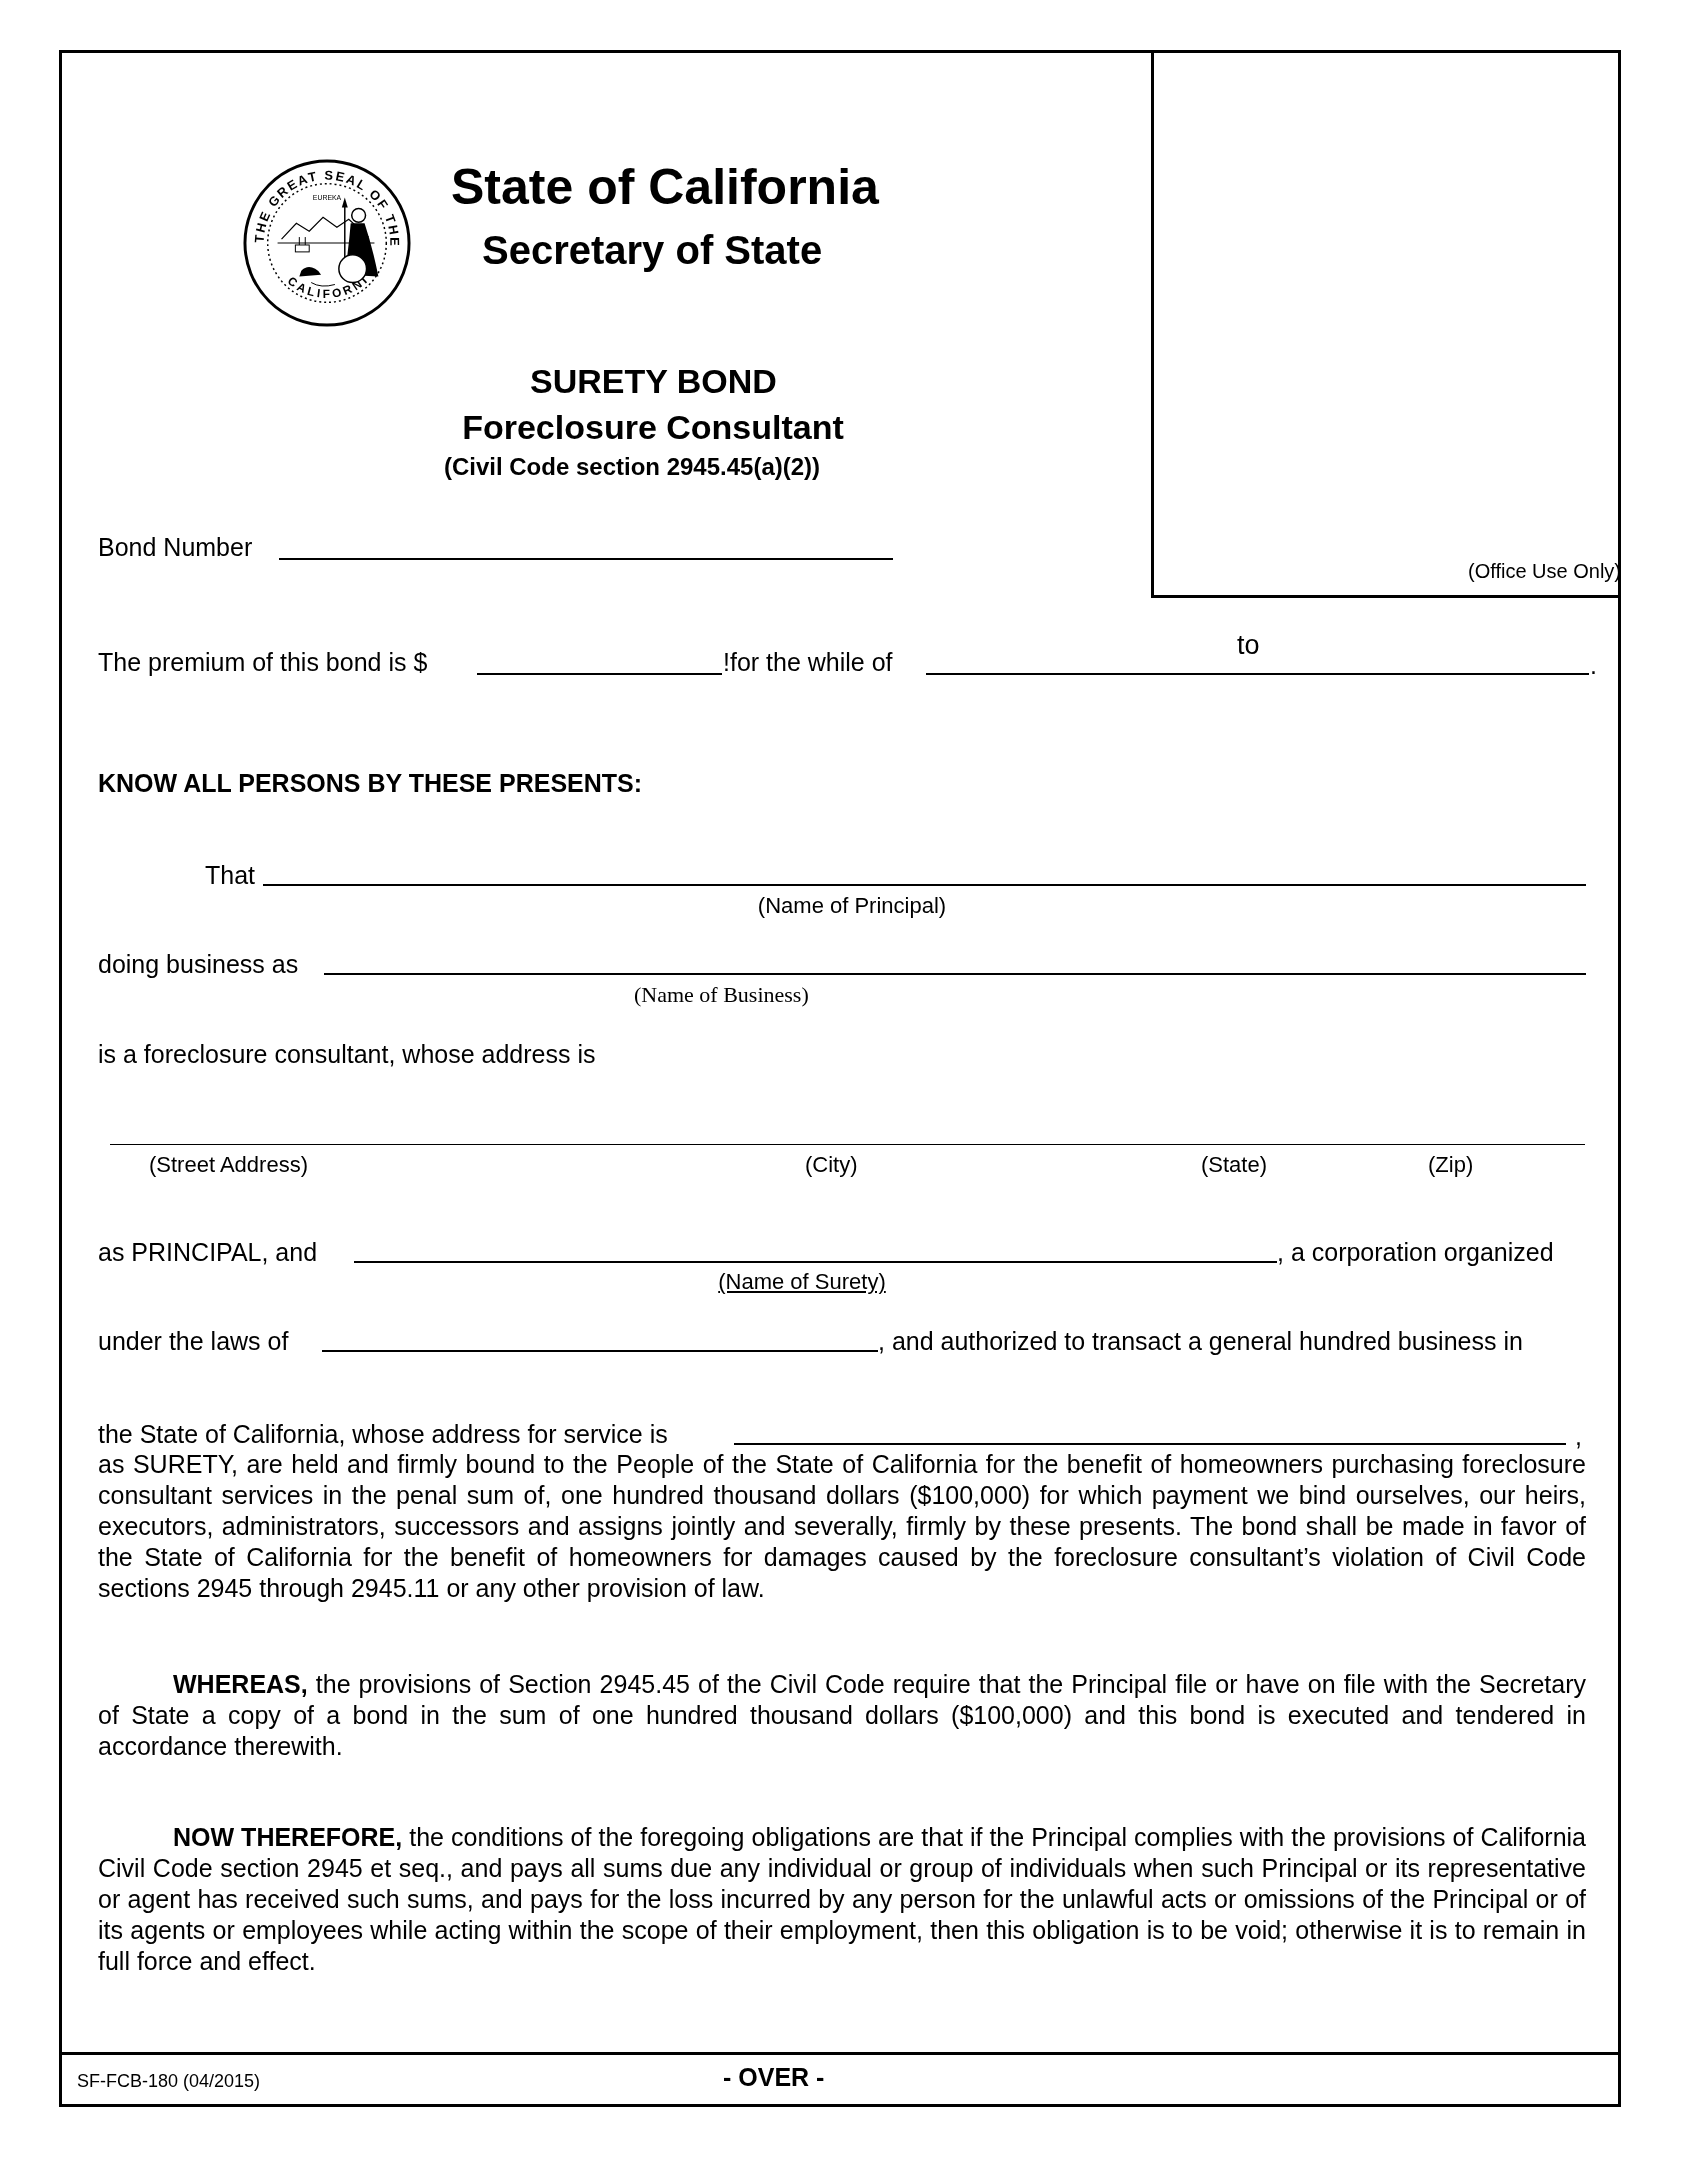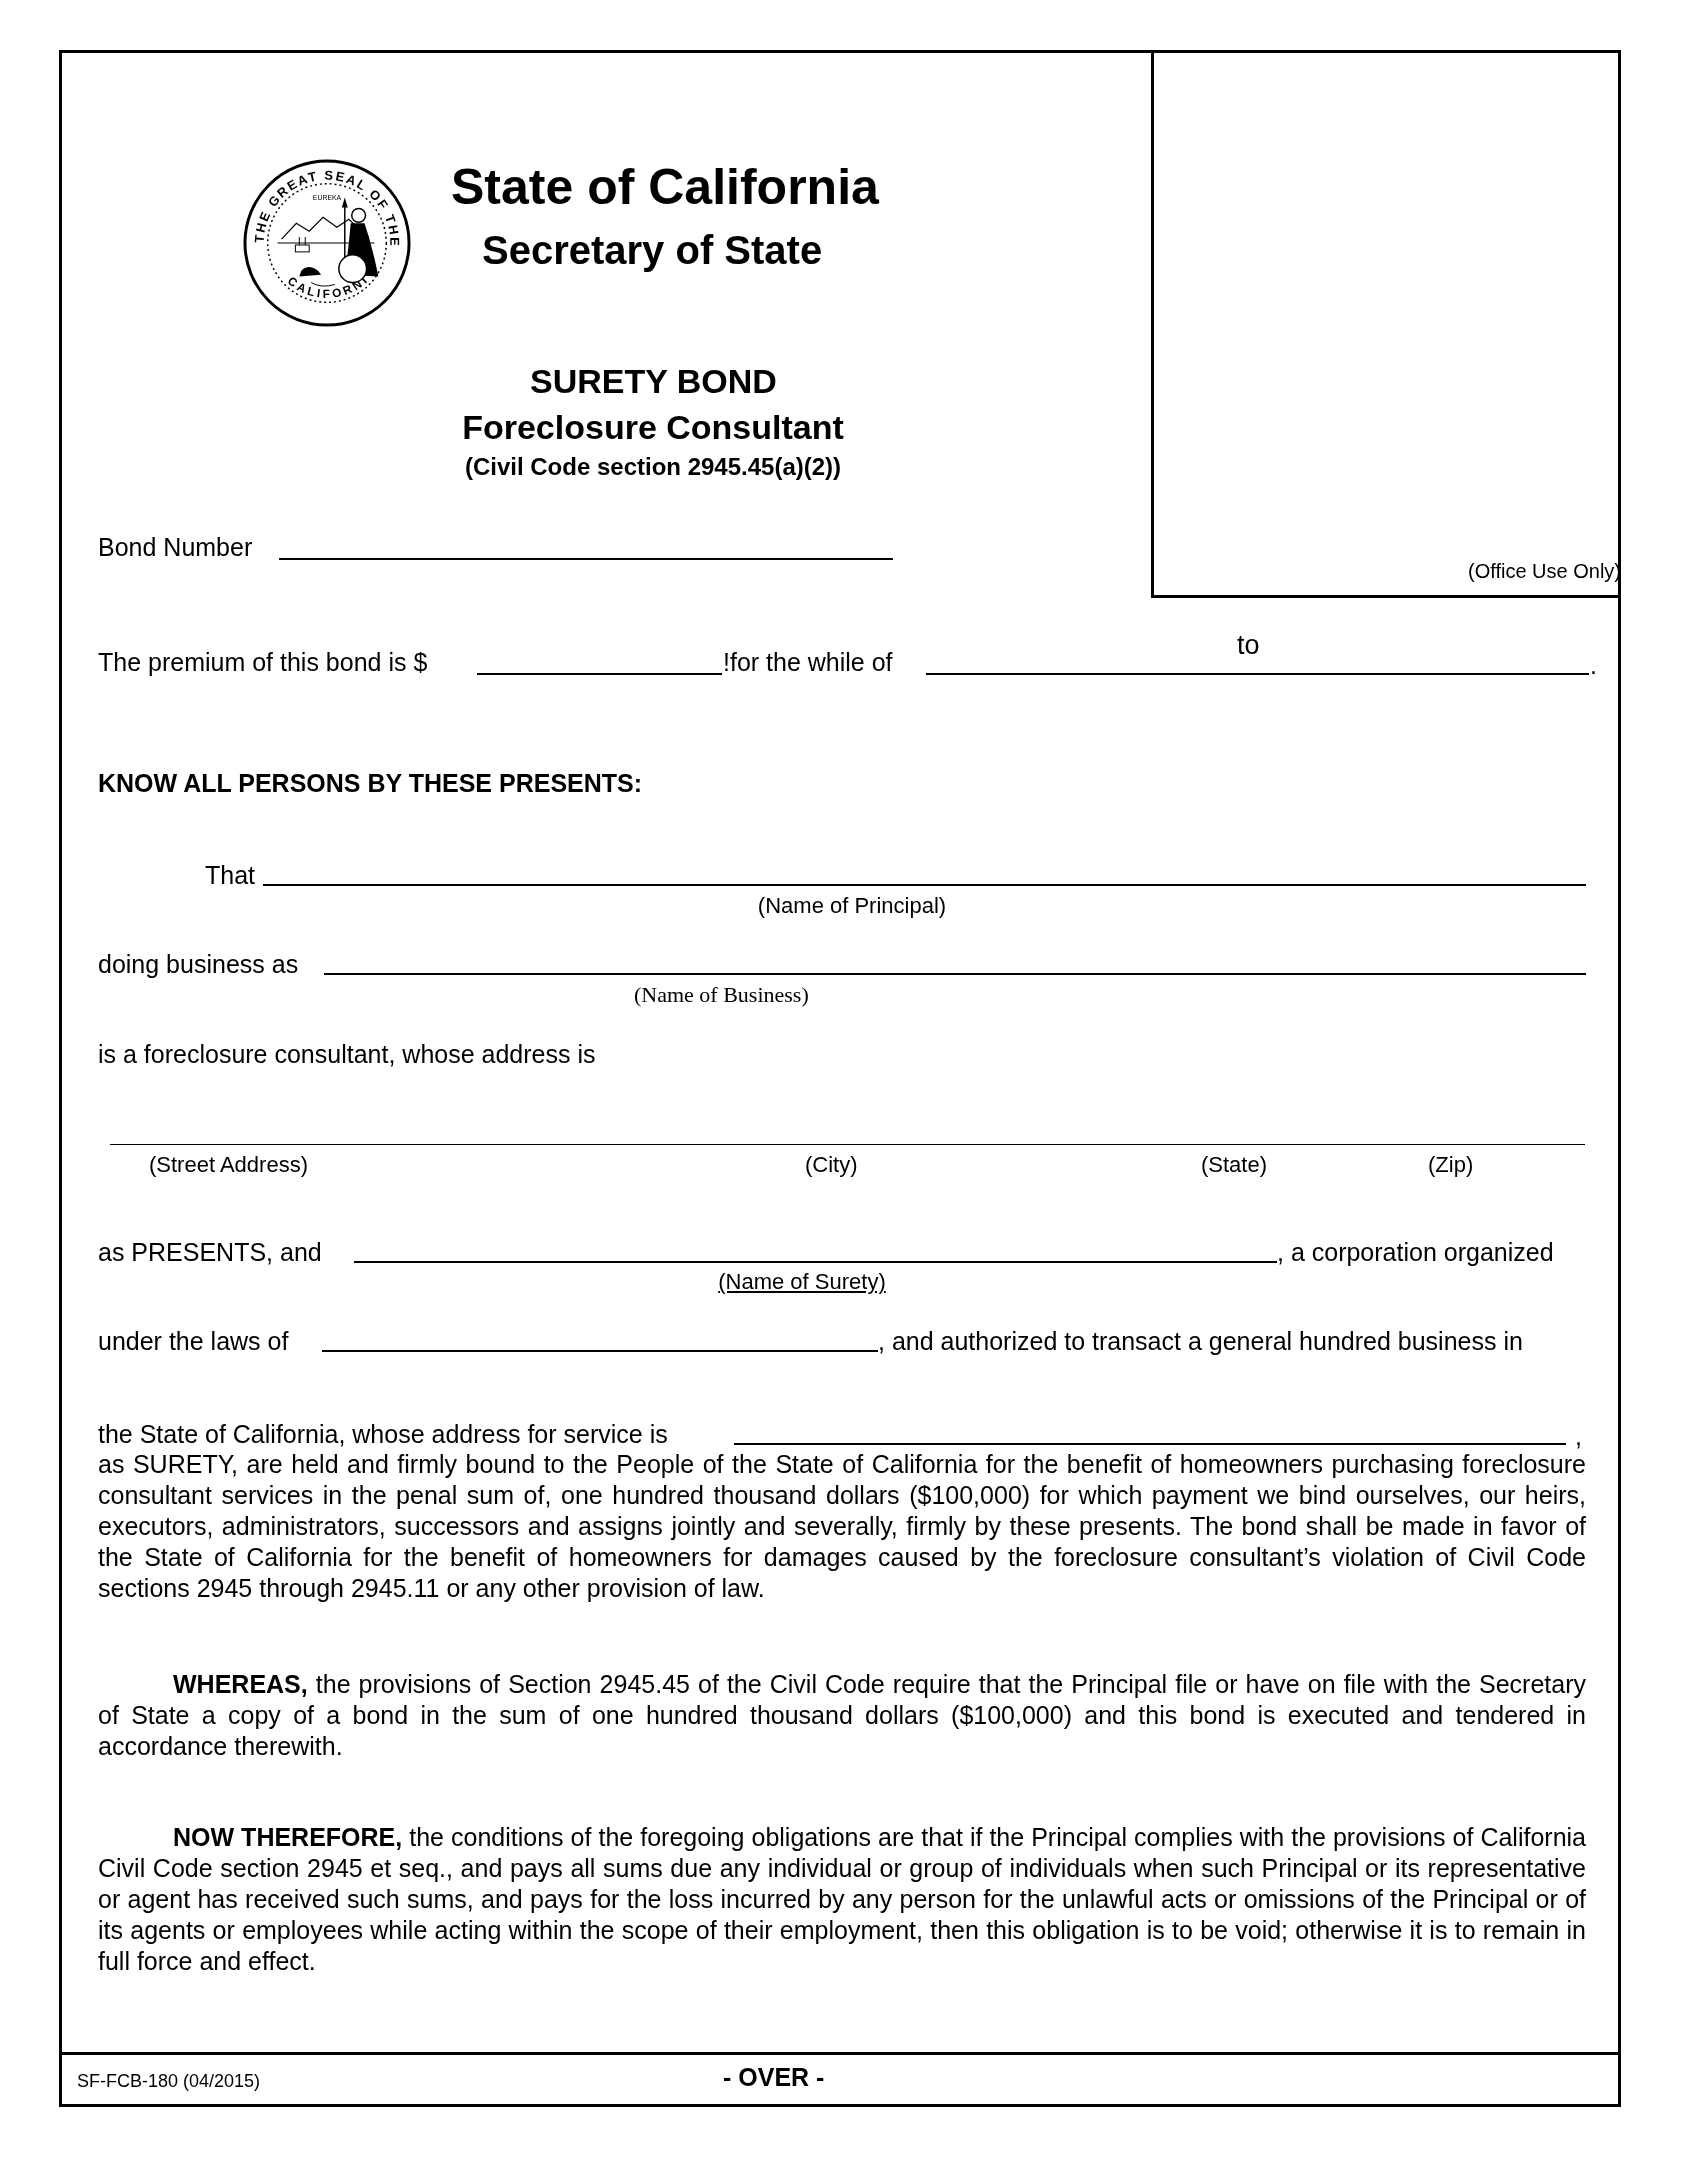--- a/index.html
+++ b/index.html
@@ -60,21 +60,21 @@
     <path d="M60 114 q6 -6 14 -2 q4 2 6 6 l-22 2 z" fill="#000"></path>
     <path d="M70 126 q10 6 24 2" fill="none" stroke="#000" stroke-width="1"></path>
   </svg>
 </div>
 
 <div class="abs" style="left:451px;top:158px;font-size:50px;font-weight:bold;white-space:nowrap;">State of California</div>
 <div class="abs" style="left:482px;top:228px;font-size:40px;font-weight:bold;white-space:nowrap;">Secretary of State</div>
 
 <div class="abs" style="left:396px;top:362px;width:515px;text-align:center;font-size:34px;font-weight:bold;">SURETY BOND</div>
 <div class="abs" style="left:376px;top:408px;width:554px;text-align:center;font-size:34px;font-weight:bold;">Foreclosure Consultant</div>
-<div class="abs" style="left:376px;top:453px;width:554px;text-align:center;font-size:24px;font-weight:bold;">(Civil Code section 2945.45(a)(2))</div>
+<div class="abs" style="left:355px;top:453px;width:554px;text-align:center;font-size:24px;font-weight:bold;">(Civil Code section 2945.45(a)(2))</div>
 
 <div class="abs txt" style="left:98px;top:535px;">Bond Number</div>
 <div class="line" style="left:279px;top:558px;width:614px;"></div>
 
 <div class="abs txt" style="left:98px;top:650px;">The premium of this bond is $</div>
 <div class="line" style="left:477px;top:673px;width:245px;"></div>
 <div class="abs txt" style="left:723px;top:650px;">!for the while of</div>
 <div class="line" style="left:926px;top:673px;width:663px;"></div>
 <div class="abs" style="left:1237px;top:630px;font-size:27px;">to</div>
 <div class="abs txt" style="left:1590px;top:653px;">.</div>
@@ -89,21 +89,21 @@
 <div class="line" style="left:324px;top:973px;width:1262px;"></div>
 <div class="abs small" style="left:634px;top:984px;width:436px;text-align:left;font-family:Liberation Serif, serif;">(Name of Business)</div>
 
 <div class="abs txt" style="left:98px;top:1042px;">is a foreclosure consultant, whose address is</div>
 <div class="thin" style="left:110px;top:1144px;width:1475px;"></div>
 <div class="abs small" style="left:149px;top:1154px;">(Street Address)</div>
 <div class="abs small" style="left:805px;top:1154px;">(City)</div>
 <div class="abs small" style="left:1201px;top:1154px;">(State)</div>
 <div class="abs small" style="left:1428px;top:1154px;">(Zip)</div>
 
-<div class="abs txt" style="left:98px;top:1240px;">as PRESENTS, and</div>
+<div class="abs txt" style="left:98px;top:1240px;">as PRINCIPAL, and</div>
 <div class="line" style="left:354px;top:1261px;width:923px;"></div>
 <div class="abs txt" style="left:1277px;top:1240px;">, a corporation organized</div>
 <div class="abs small" style="left:614px;top:1271px;width:376px;text-align:center;text-decoration:underline;">(Name of Surety)</div>
 
 <div class="abs txt" style="left:98px;top:1329px;">under the laws of</div>
 <div class="line" style="left:322px;top:1350px;width:556px;"></div>
 <div class="abs txt" style="left:878px;top:1329px;">, and authorized to transact a general hundred business in</div>
 
 <div class="abs txt" style="left:98px;top:1422px;">the State of California, whose address for service is</div>
 <div class="line" style="left:734px;top:1443px;width:832px;"></div>

